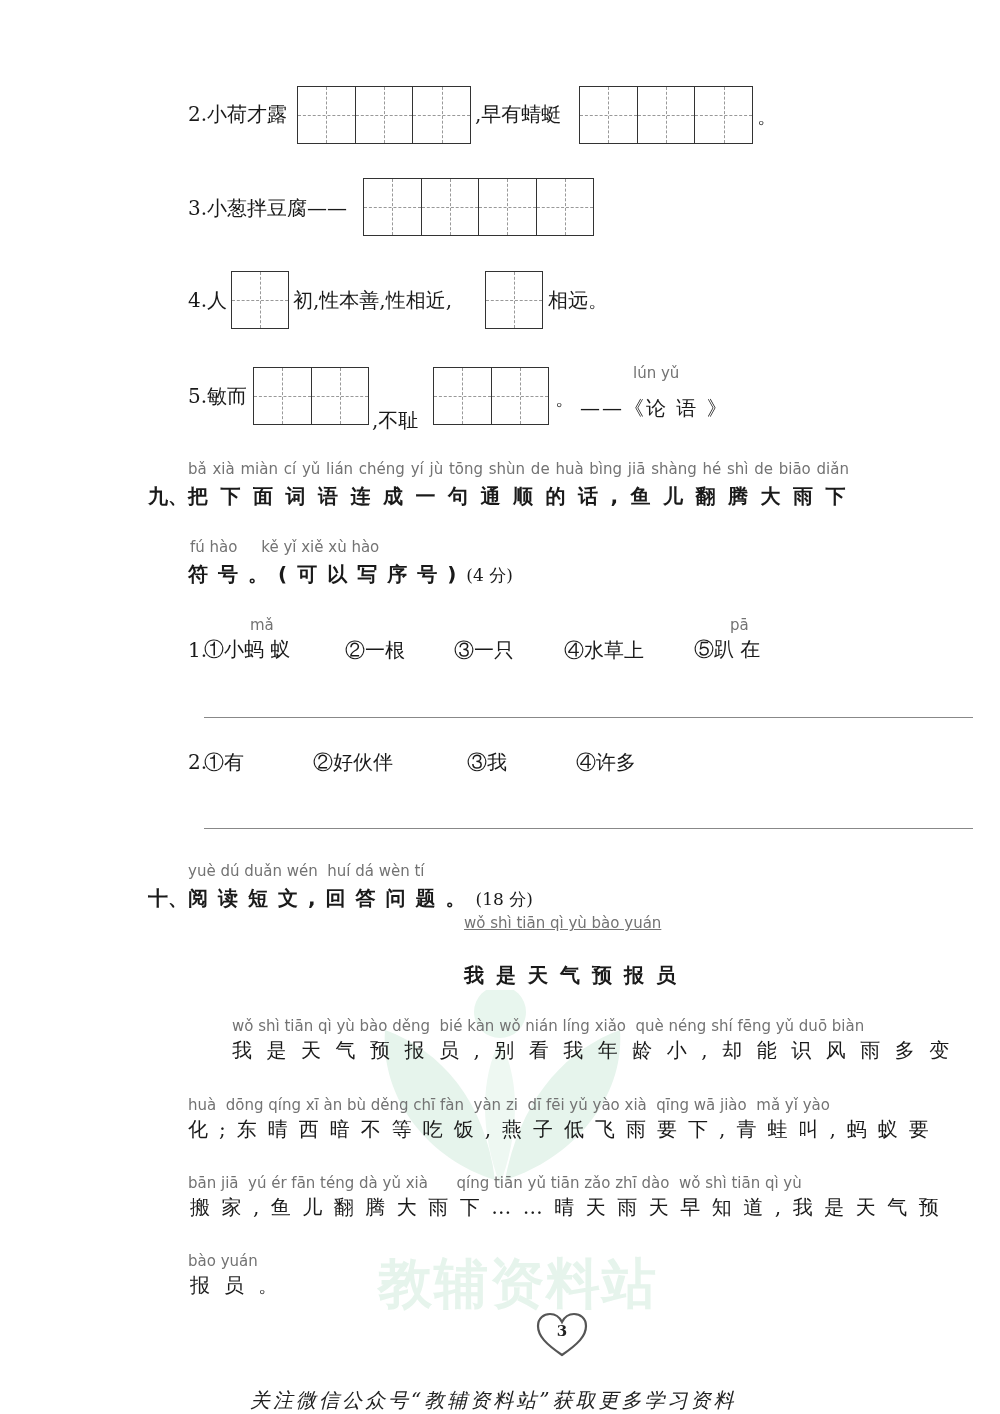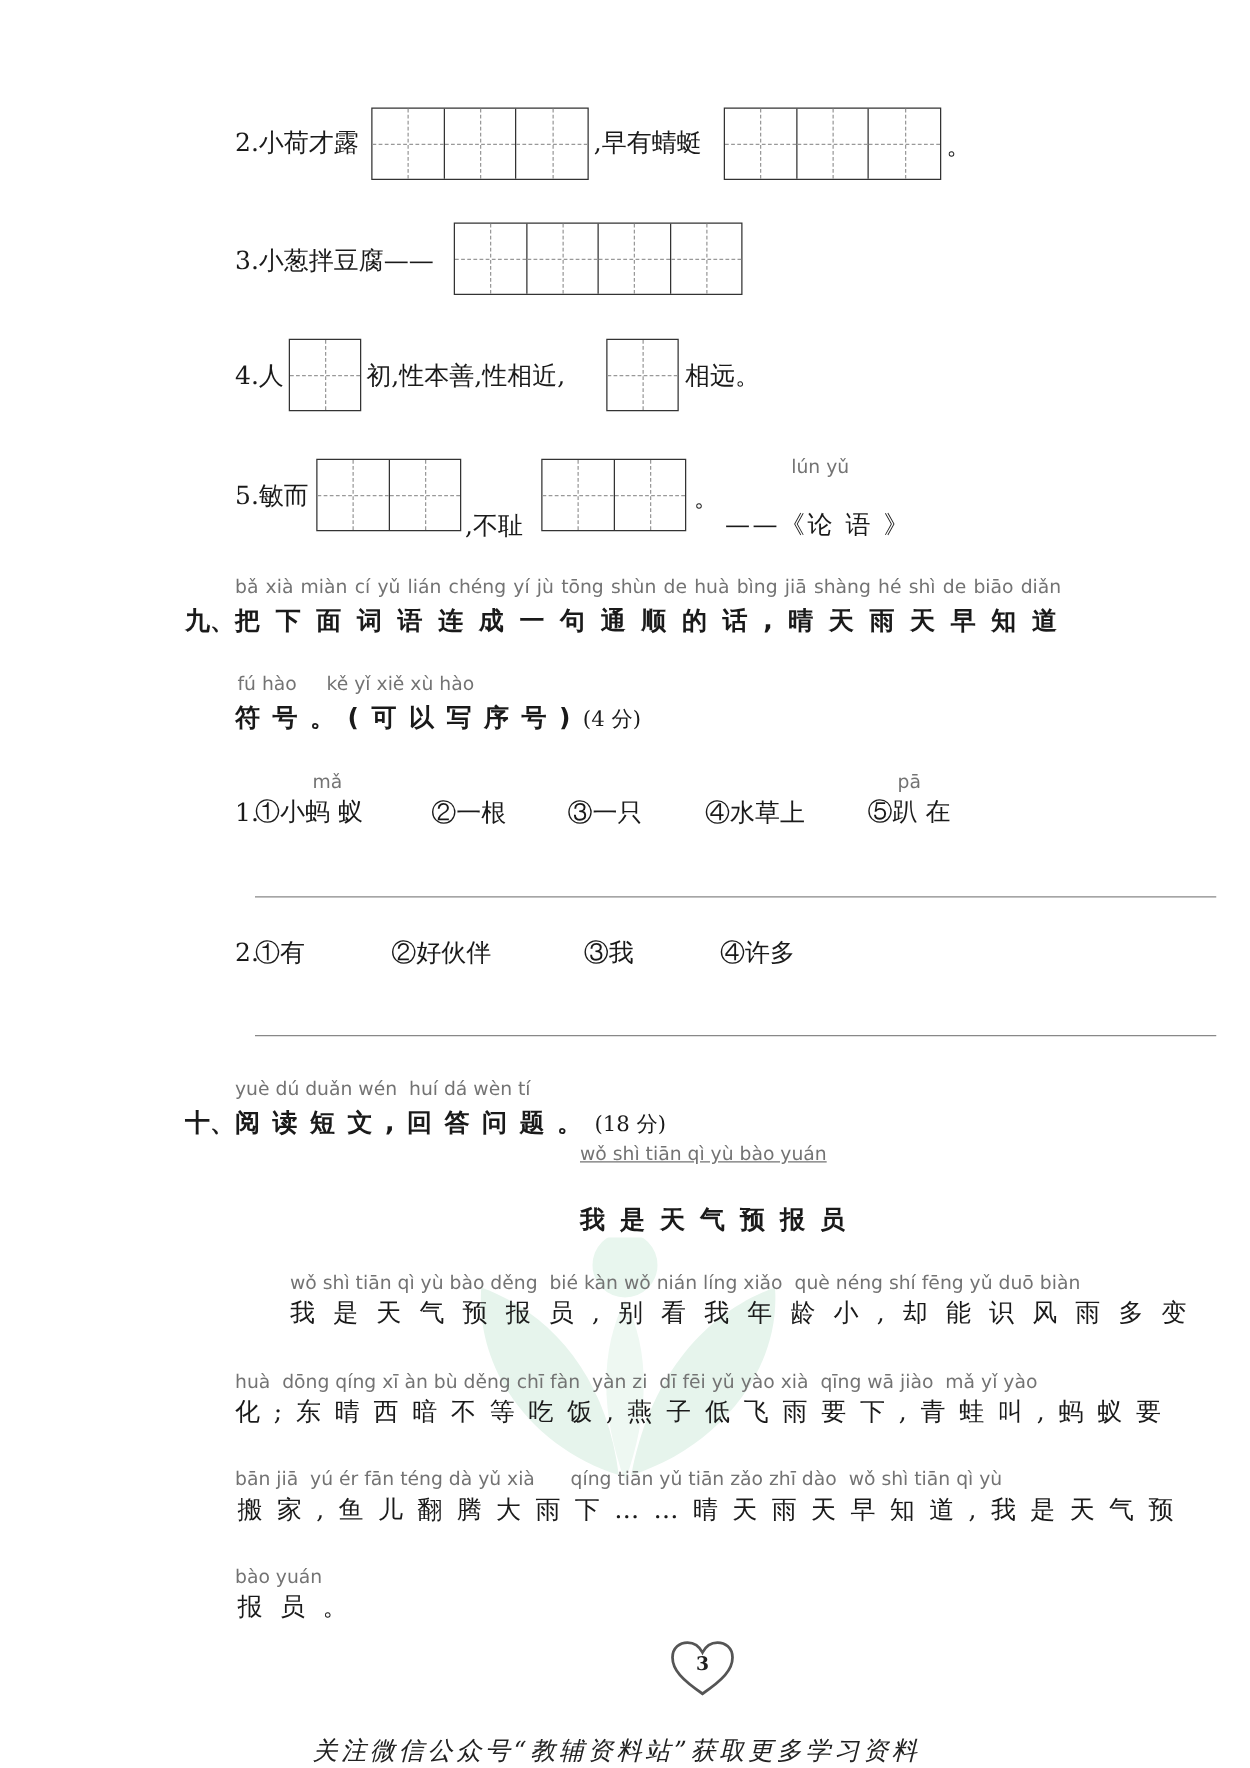--- a/index.html
+++ b/index.html
@@ -24,20 +24,21 @@
 </head>
 <body>
 
 <div class="wm" style="left:370px; top:990px; width:270px; height:330px;">
   <svg width="270" height="200" viewBox="0 0 270 200" style="position:absolute;left:0;top:0;">
     <circle cx="130" cy="22" r="26" fill="#e8f6ee"></circle>
     <path d="M125 190 C 60 170, 10 110, 15 40 C 70 60, 115 110, 125 190 Z" fill="#e6f4ec"></path>
     <path d="M135 190 C 200 170, 255 110, 250 40 C 195 60, 150 110, 135 190 Z" fill="#e6f4ec"></path>
     <path d="M130 195 C 110 140, 110 90, 130 50 C 150 90, 150 140, 130 195 Z" fill="#eef8f2"></path>
   </svg>
+  <div class="wm-text" style="left:8px; top:258px;">教辅资料站</div>
 </div>
 
 <div class="content">
 
   <div class="abs txt" style="left:188px; top:104px;">
     <span>2.</span><span>小荷才露</span>
   </div>
   <div class="grid" style="left:297px; top:86px; width:174px; height:58px;">
     <div class="cell"></div>
     <div class="cell"></div>
@@ -80,41 +81,41 @@
     <div class="cell"></div>
     <div class="cell"></div>
   </div>
   <div class="abs txt" style="left:372px; top:386px;margin-top:24px;">,不耻</div>
   <div class="grid" style="left:433px; top:367px; width:116px; height:58px;">
     <div class="cell"></div>
     <div class="cell"></div>
   </div>
   <div class="abs txt" style="left:555px; top:388px;">。</div>
   <div class="abs py" style="left:633px; top:366px;">lún yǔ</div>
-  <div class="abs txt" style="left:580px; top:409px; letter-spacing:2px;">——《论 语 》</div>
+  <div class="abs txt" style="left:580px; top:398px; letter-spacing:2px;">——《论 语 》</div>
 
   <div class="abs py" style="left:188px; top:462px; width:780px; word-spacing:1px;">bǎ xià miàn cí yǔ lián chéng yí jù tōng shùn de huà  bìng jiā shàng hé shì de biāo diǎn</div>
   <div class="abs bold" style="left:148px; top:483px; width:815px; white-space:nowrap;">
-    <span>九、</span><span style="letter-spacing:12.5px;">把下面词语连成一句通顺的话,晴天雨天早知道</span>
+    <span>九、</span><span style="letter-spacing:12.5px;">把下面词语连成一句通顺的话,鱼儿翻腾大雨下</span>
   </div>
   <div class="abs py" style="left:190px; top:540px; white-space:pre;">fú hào     kě yǐ xiě xù hào</div>
   <div class="abs bold" style="left:188px; top:561px; white-space:nowrap;">
     <span style="letter-spacing:10px;">符号。(可以写序号)</span><span style="font-family:'DejaVu Serif','Liberation Serif',serif; font-weight:normal; font-size:17px;">(4 分)</span>
   </div>
 
   <div class="abs txt" style="left:188px; top:640px;">1.</div>
   <div class="abs" style="left:204px; top:618px;">
     <div class="py" style="margin-left:46px;">mǎ</div>
     <div class="txt" style="margin-top:6px;"><span>①</span><span>小蚂 蚁</span></div>
   </div>
   <div class="abs txt" style="left:345px; top:640px;"><span>②</span><span>一根</span></div>
   <div class="abs txt" style="left:454px; top:640px;"><span>③</span><span>一只</span></div>
   <div class="abs txt" style="left:564px; top:640px;"><span>④</span><span>水草上</span></div>
   <div class="abs" style="left:694px; top:618px;">
-    <div class="py" style="margin-left:24px;">pā</div>
+    <div class="py" style="margin-left:36px;">pā</div>
     <div class="txt" style="margin-top:6px;"><span>⑤</span><span>趴 在</span></div>
   </div>
   <div class="hline" style="left:204px; top:717px; width:769px;"></div>
 
   <div class="abs txt" style="left:188px; top:752px;">2.</div>
   <div class="abs txt" style="left:204px; top:752px;"><span>①</span><span>有</span></div>
   <div class="abs txt" style="left:313px; top:752px;"><span>②</span><span>好伙伴</span></div>
   <div class="abs txt" style="left:467px; top:752px;"><span>③</span><span>我</span></div>
   <div class="abs txt" style="left:576px; top:752px;"><span>④</span><span>许多</span></div>
   <div class="hline" style="left:204px; top:828px; width:769px;"></div>

